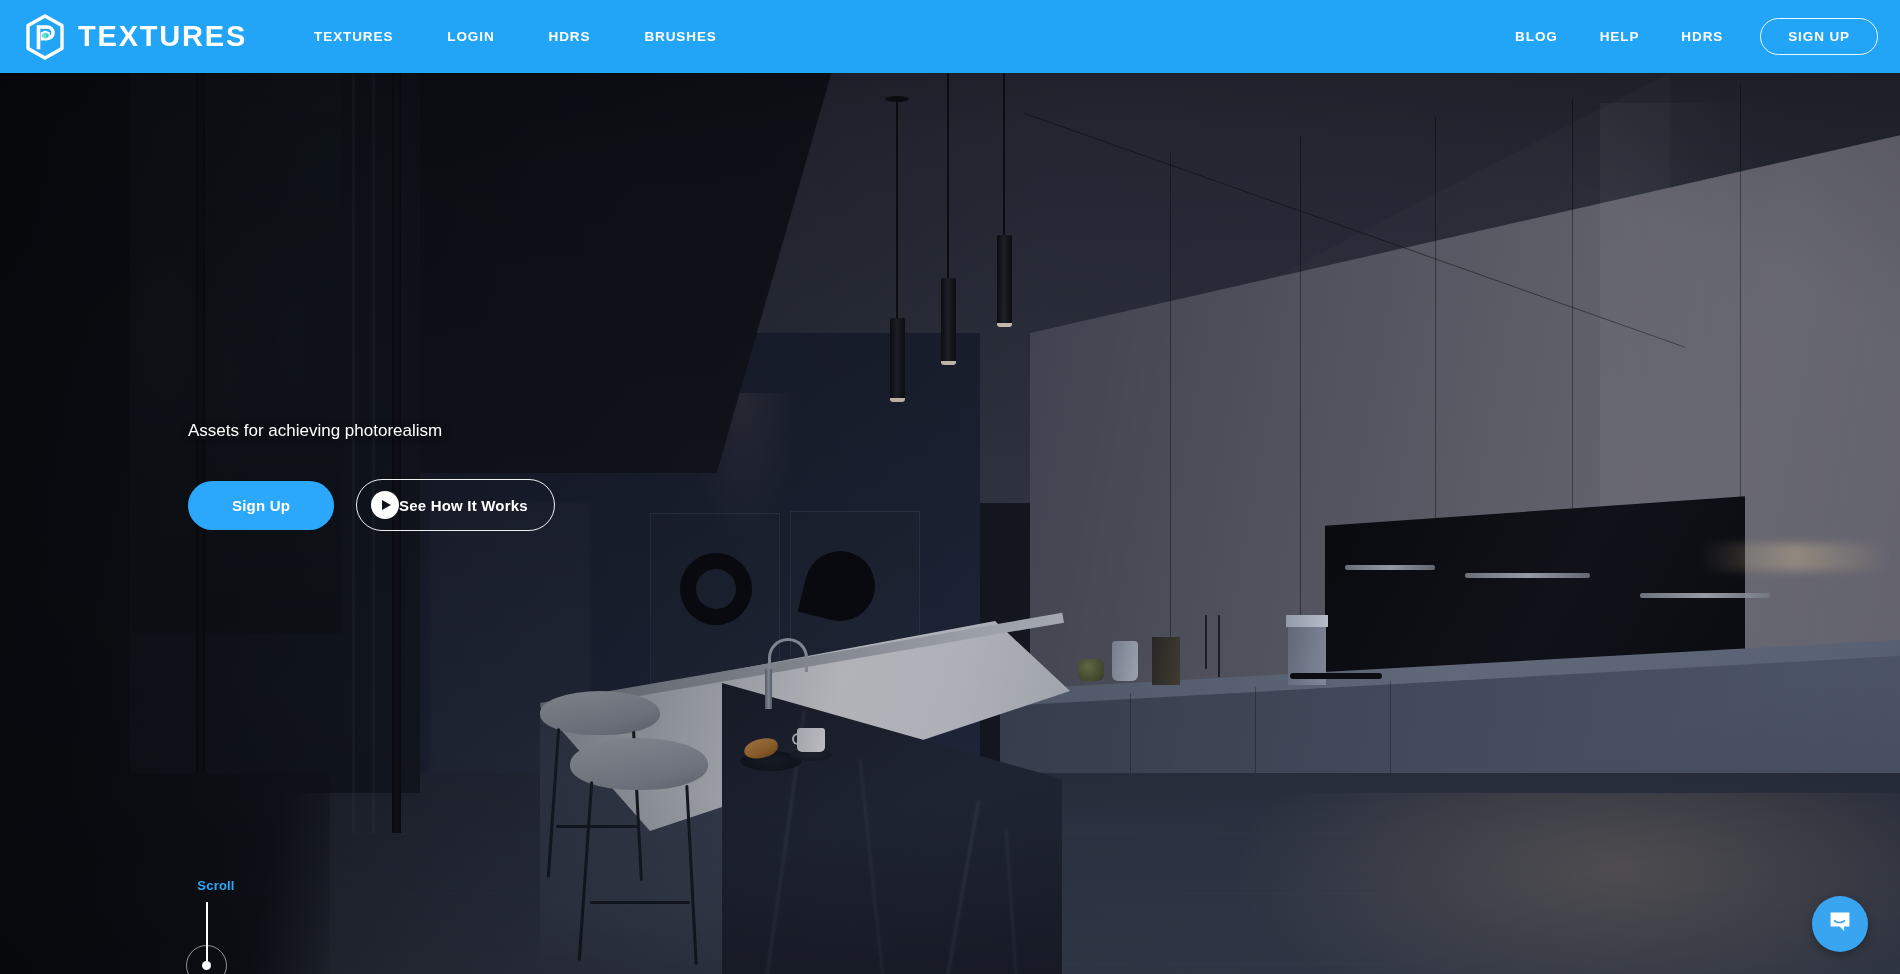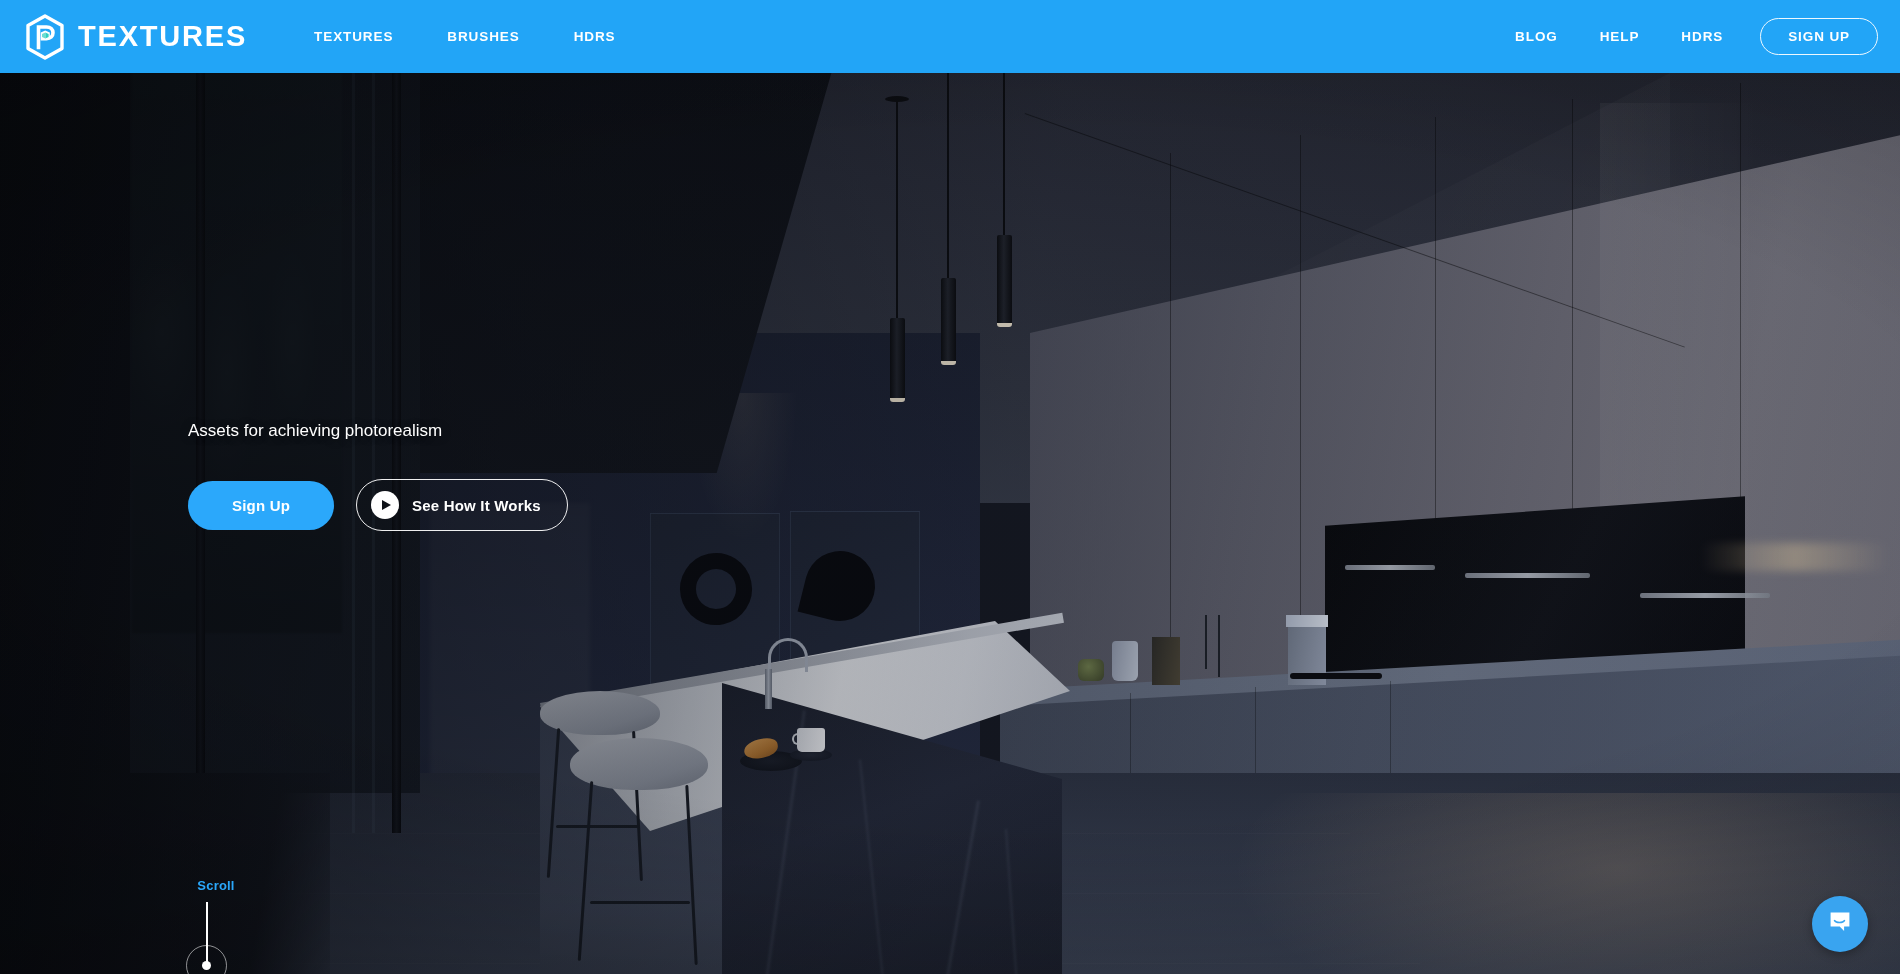--- a/index.html
+++ b/index.html
@@ -380,21 +380,21 @@
   }
   .btn-primary{
     background:#2ba8fb;
     color:#fff; font-size:15px; font-weight:bold;
     border:none; border-radius:26px;
     padding:16px 44px; cursor:pointer;
     font-family:"Liberation Sans", sans-serif;
     letter-spacing:.2px;
   }
   .btn-ghost{
-    display:flex; align-items:center; gap:13px;
+    display:flex; align-items:center; 
     background:transparent;
     border:1.6px solid rgba(255,255,255,.93);
     border-radius:26px;
     padding:11px 26px 11px 14px;
     cursor:pointer;
   }
   .btn-ghost .play{
     width:28px; height:28px; border-radius:50%;
     background:#fff; display:flex; align-items:center; justify-content:center;
     flex:none;
@@ -457,22 +457,23 @@
         <path d="M21.2 16.4 L25.8 18.6 L25.8 23.2 L21.2 25.4 L16.8 23.2 L16.8 18.6 Z" fill="#ffffff"></path>
         <path d="M21.3 18.5 L24.6 20.1 L24.6 23.0 L21.3 24.5 Z" fill="#2fd0c2"></path>
         <path d="M21.3 18.5 L18.0 20.1 L18.0 23.0 L21.3 24.5 Z" fill="#6fdcd2"></path>
       </svg>
     </span>
     <span class="logo-text">TEXTURES</span>
   </div>
 
   <nav class="nav-left">
     <a href="#">TEXTURES</a>
+    <a href="#">LOGIN</a>
+    <a href="#">HDRS</a>
     <a href="#">BRUSHES</a>
-    <a href="#">HDRS</a>
   </nav>
 
   <div class="nav-right">
     <a class="link" href="#">BLOG</a>
     <a class="link" href="#">HELP</a>
     <a class="link" href="#">HDRS</a>
     <a class="signup-outline" href="#">SIGN UP</a>
   </div>
 </div>
 

